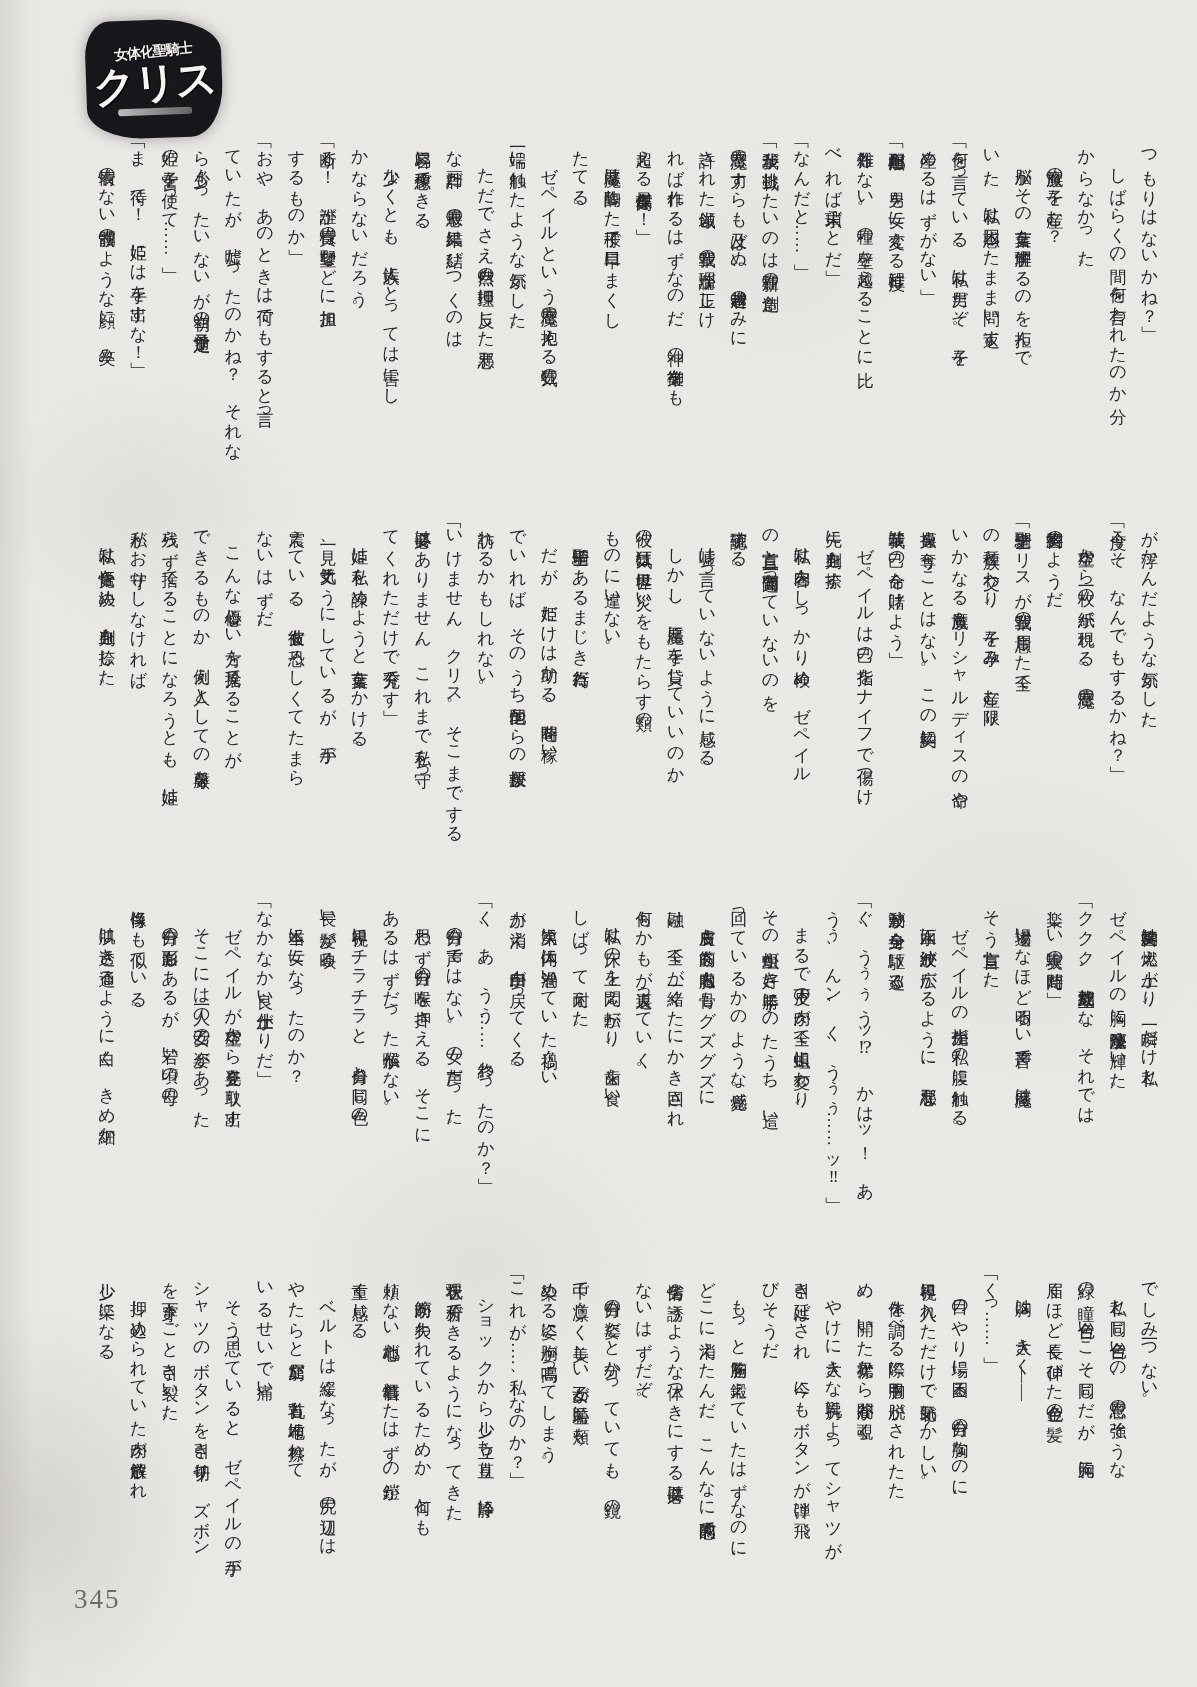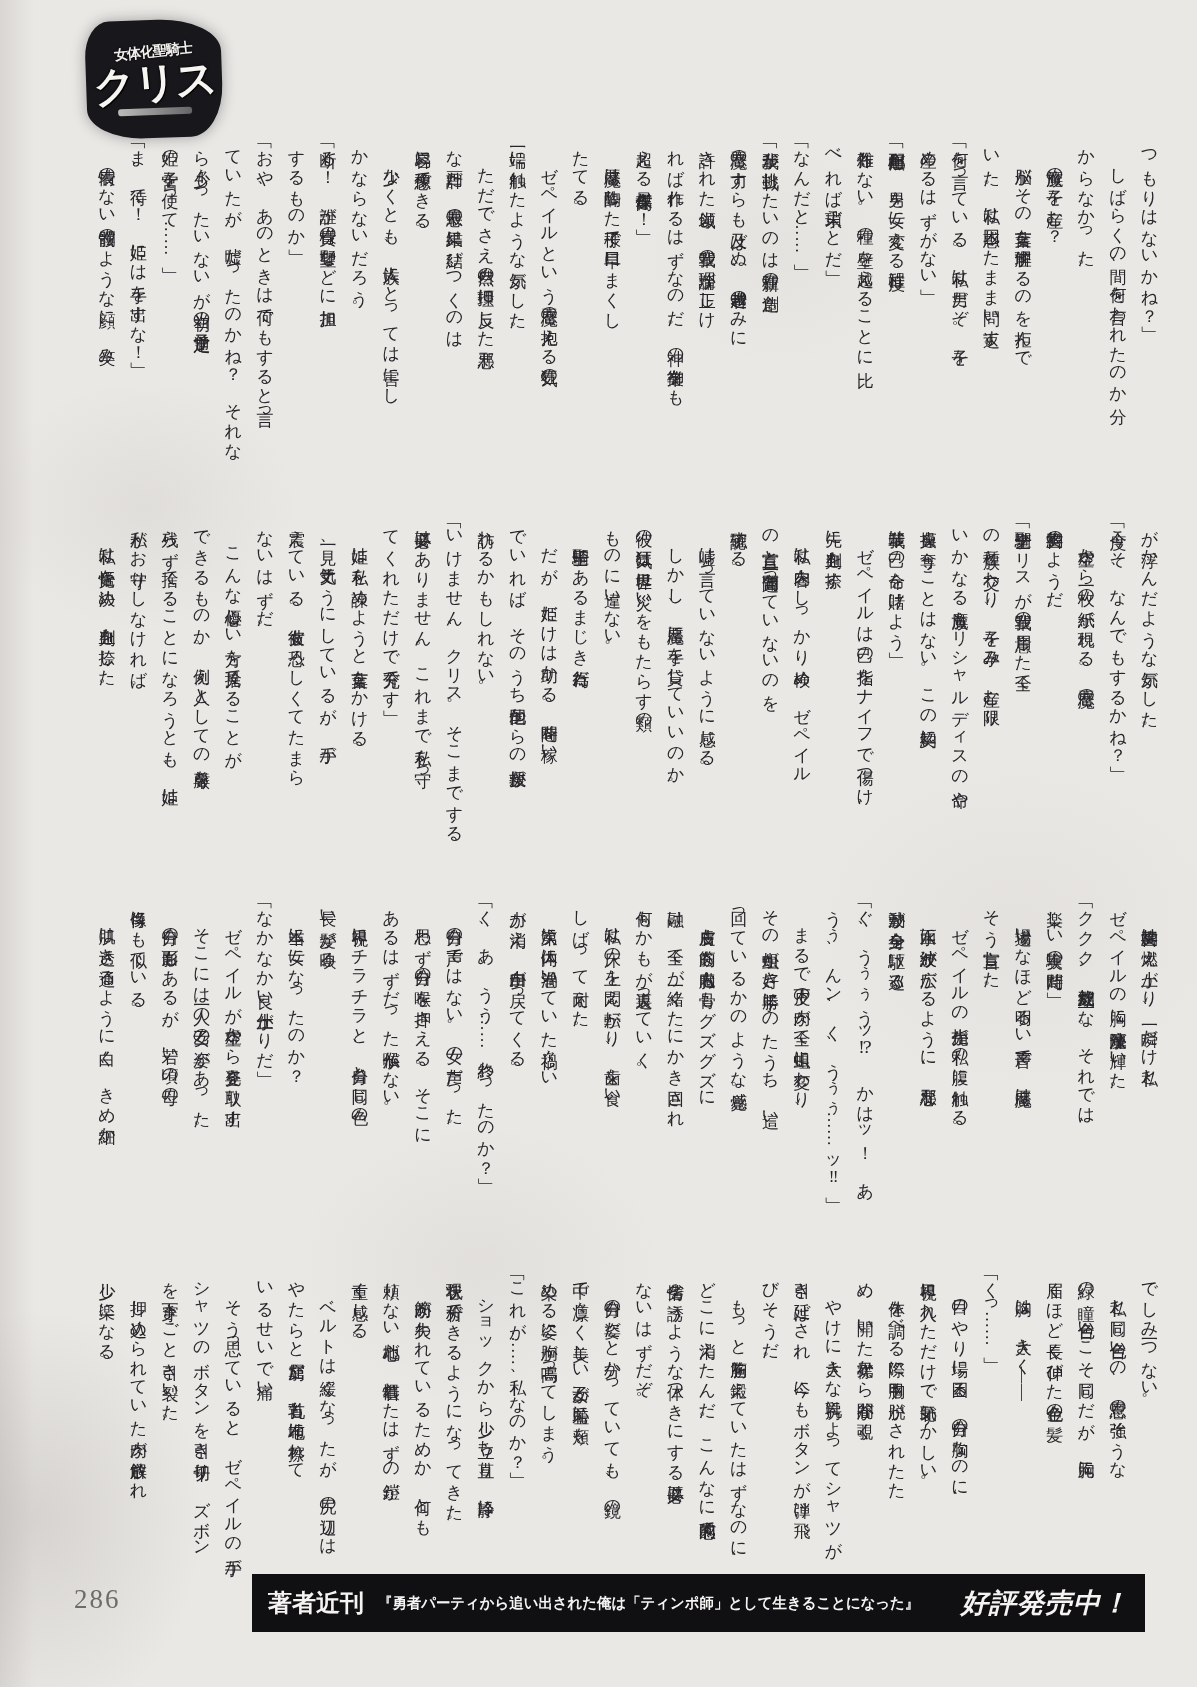--- a/index.html
+++ b/index.html
@@ -202,21 +202,16 @@
       <div class="tcol">　ベルトは緩くなったが、尻の辺りは</div>
       <div class="tcol">やたらと窮屈だ。乳首も布地に擦れて</div>
       <div class="tcol">いるせいで痛い。</div>
       <div class="tcol">　そう思っていると、ゼペイルの手が</div>
       <div class="tcol">シャツのボタンを引き千切り、ズボン</div>
       <div class="tcol">を下穿きごと引き裂いた。</div>
       <div class="tcol">　押し込められていた肉が解放され、</div>
       <div class="tcol">少し楽になる。</div>
     </div>
 
-  <div class="pagenum">286</div>
-
-  <footer class="footer-bar">
-    <span class="footer-label">著者近刊</span>
-    <span class="footer-title">『勇者パーティから追い出された俺は「ティンポ師」として生きることになった』</span>
-    <span class="footer-right">好評発売中！</span>
-  </footer>
+  <div class="pagenum">345</div>
+
 
 </div>
 
 </body></html>

